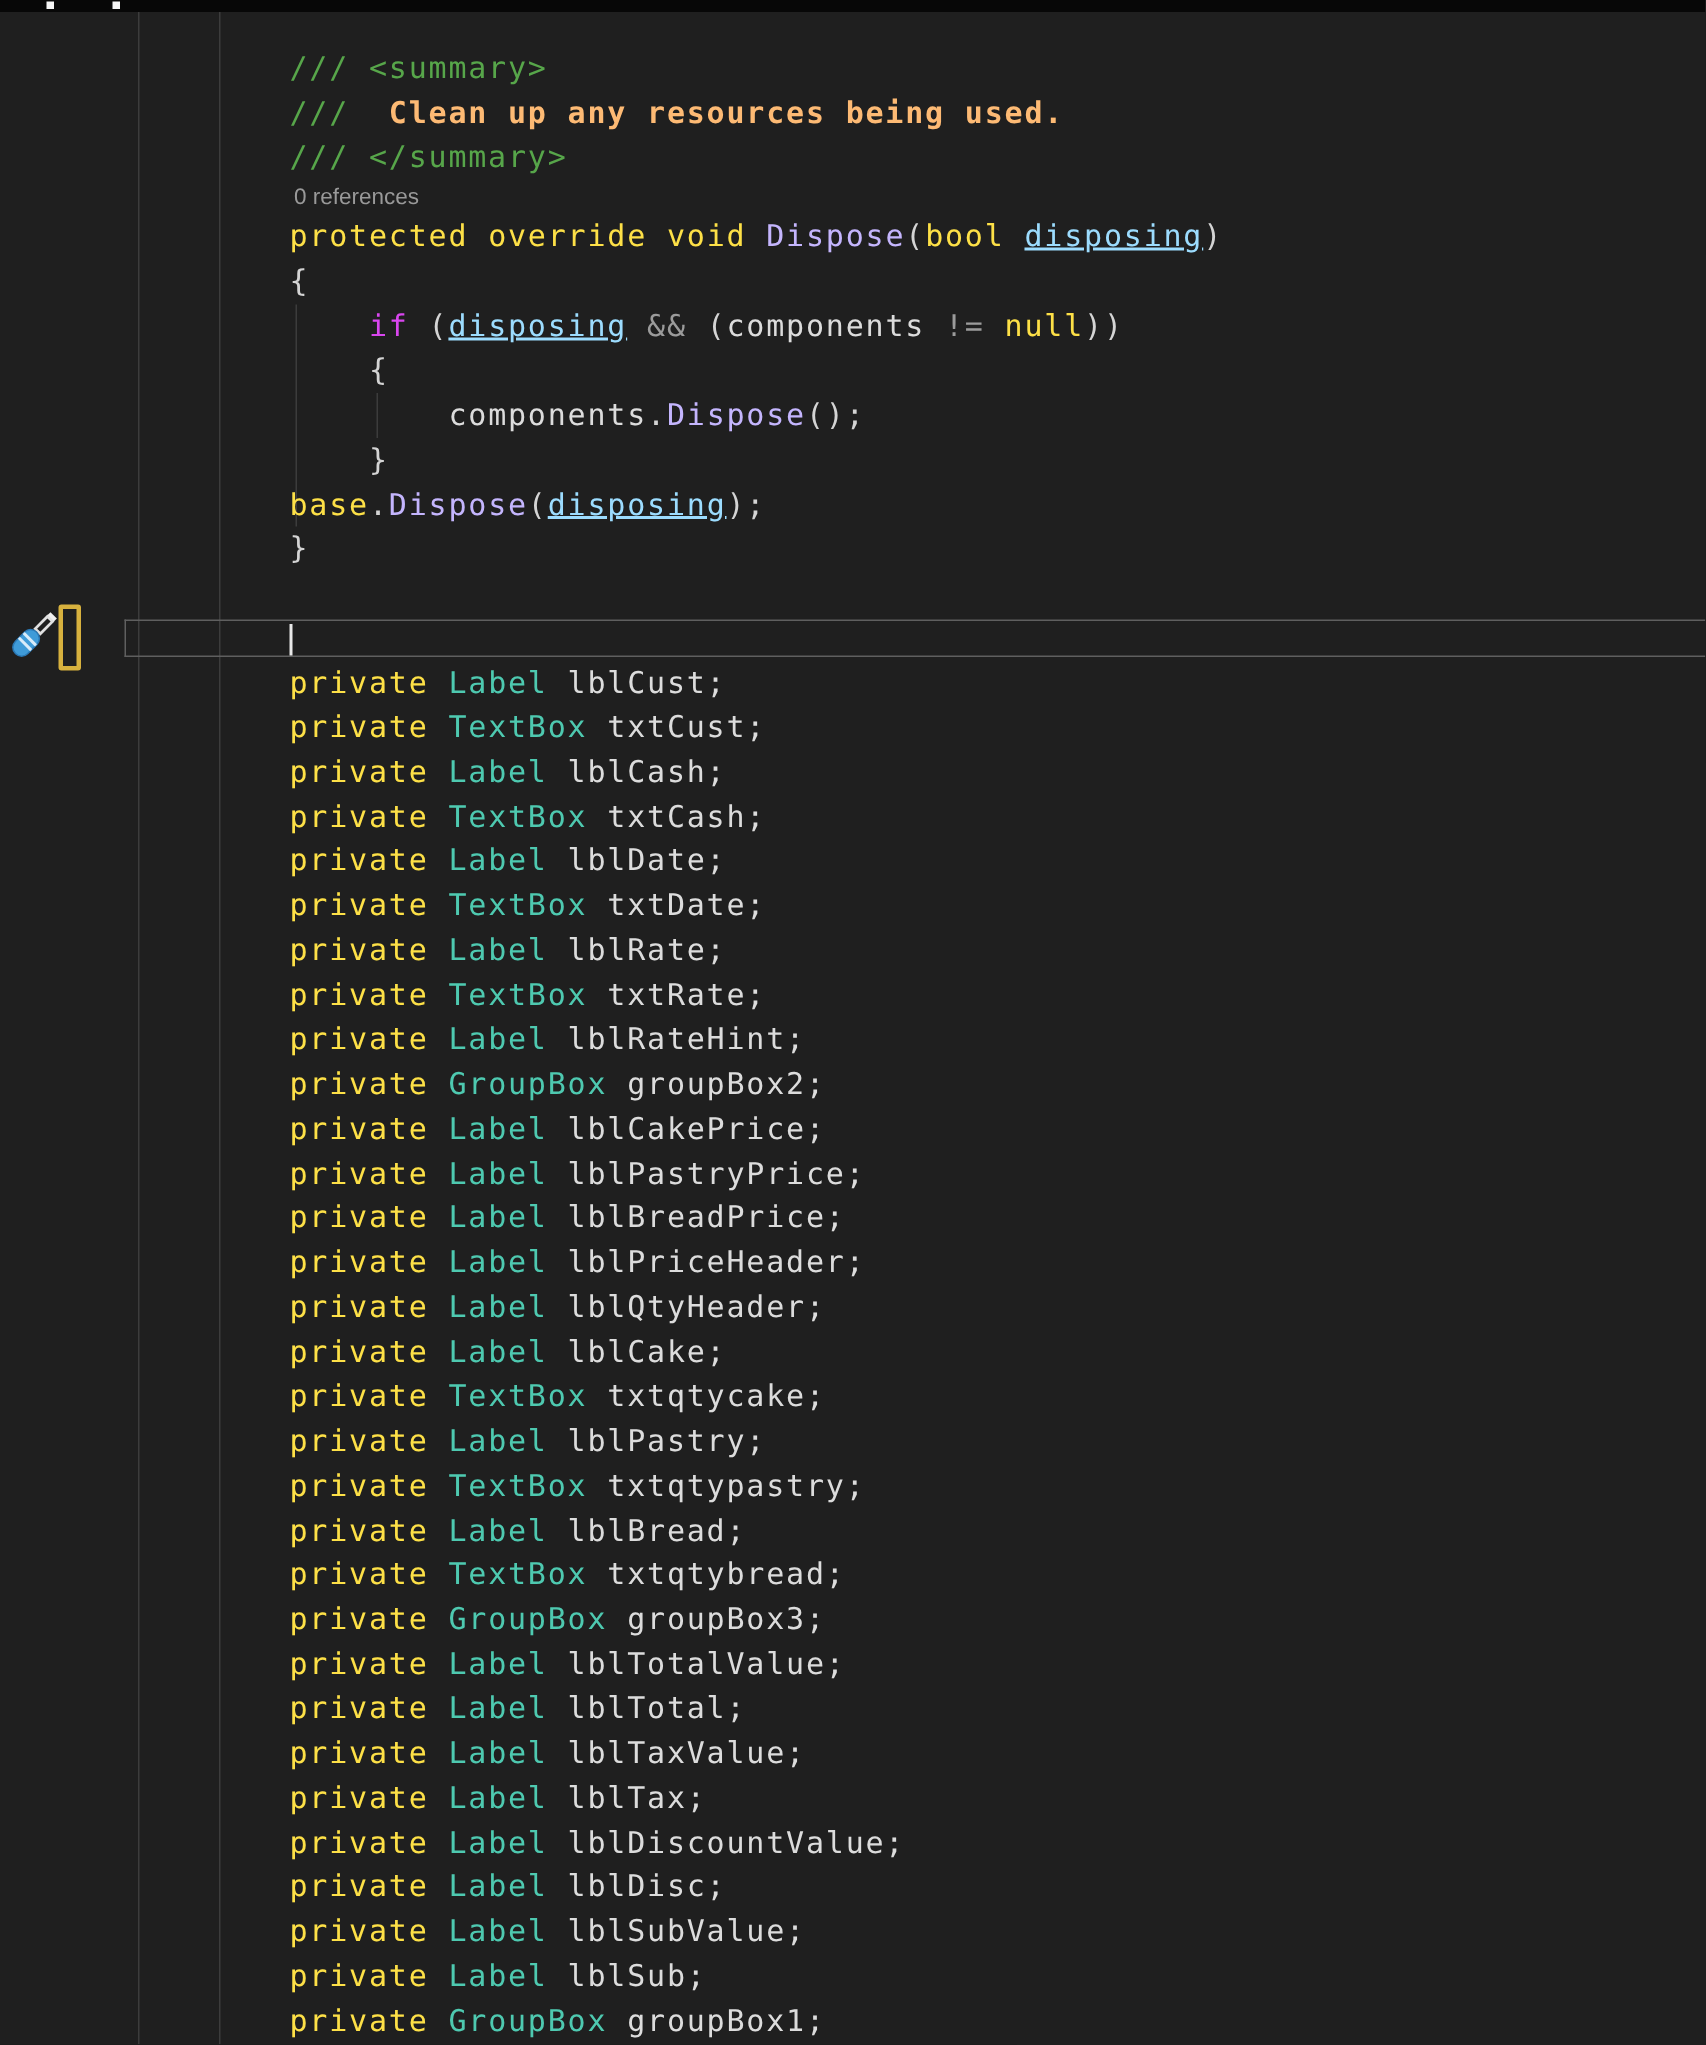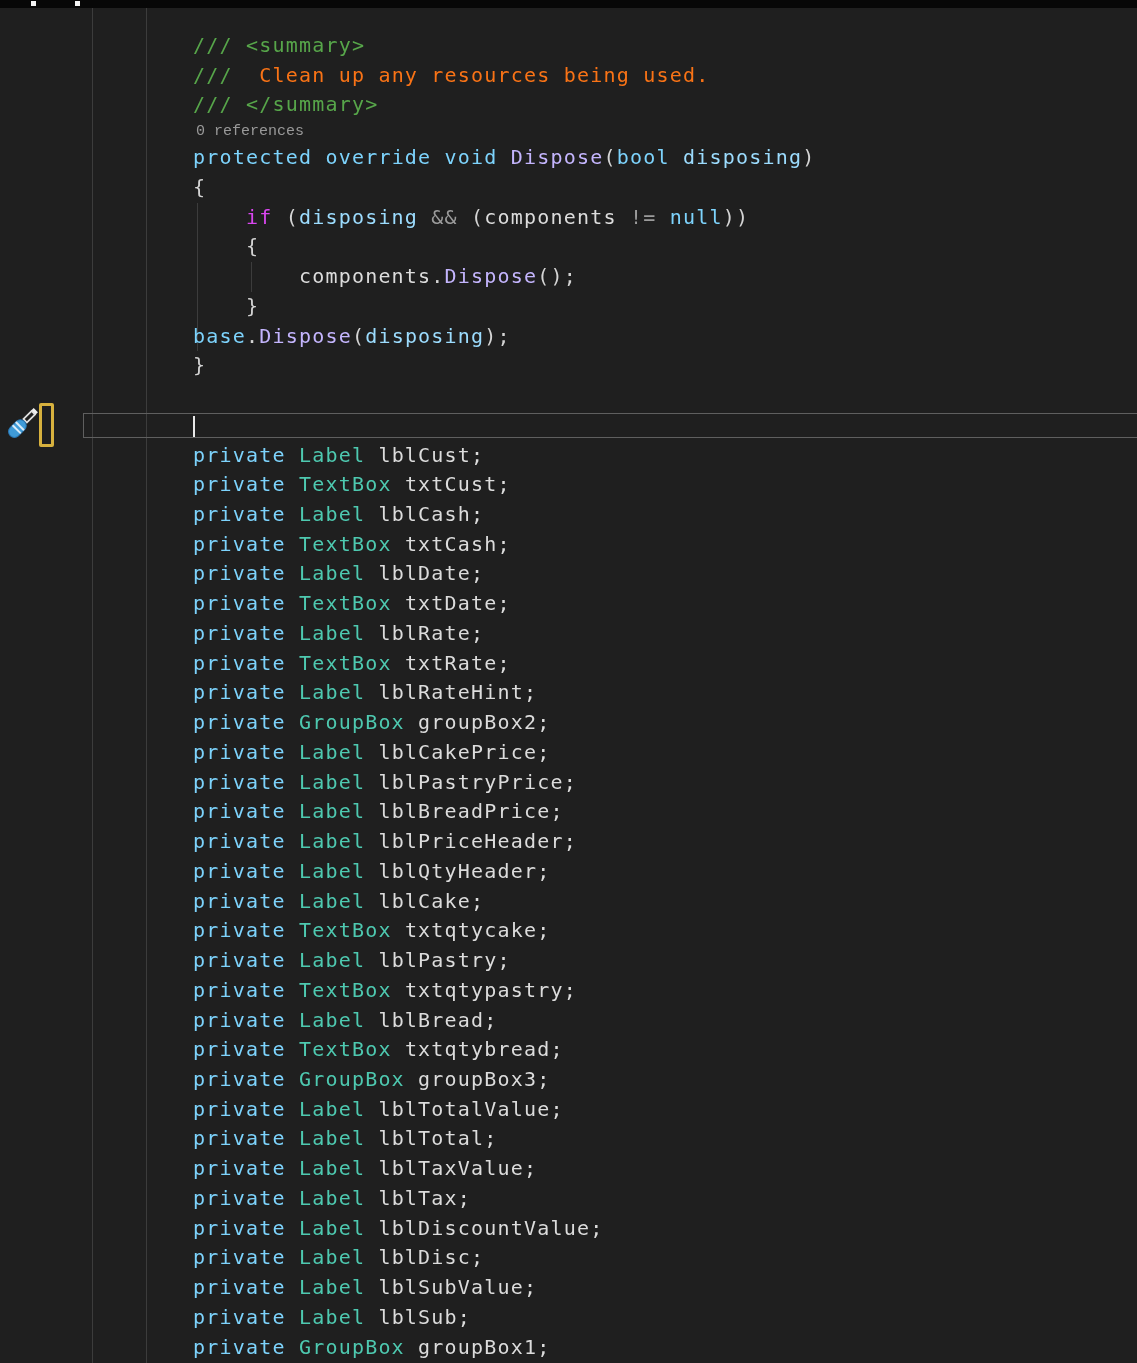--- a/index.html
+++ b/index.html
@@ -17,29 +17,29 @@
   .current-line{position:absolute;left:83px;top:413px;width:1054px;height:25px;
                 border:1px solid #5f5f5f;border-right:none;box-sizing:border-box;}
   .cursor{position:absolute;left:193px;top:416px;width:2px;height:21px;background:#e8e8e8;}
   .margin-icons{position:absolute;left:0;top:400px;width:83px;height:50px;}
   .screwdriver{position:absolute;left:4px;top:2px;overflow:visible;}
   .change-rect{position:absolute;left:39px;top:3px;width:9px;height:38px;
                border:3px solid #d7b13e;border-radius:2px;}
   #code{position:absolute;left:0;top:31px;width:1137px;padding-left:193px;box-sizing:border-box;
         white-space:pre;font-size:20px;letter-spacing:1.2px;color:#dcdcdc;}
   .line{height:29.74px;line-height:29.74px;}
-  .line.codelens{height:23px;line-height:23px;font-family:Liberation Mono, monospace;
+  .line.codelens{height:23px;line-height:23px;font-family:Liberation Sans, sans-serif;
                  font-size:15px;letter-spacing:0;color:#999999;padding-left:3px;}
   .t-doc{color:#57a64a;}
-  .t-doctext{color:#f97316;}
-  .t-kw{color:#7dd3fc;}
+  .t-doctext{color:#fdba74;font-weight:bold;}
+  .t-kw{color:#fde047;}
   .t-ctrl{color:#d946ef;}
   .t-type{color:#4ec9b0;}
   .t-fn{color:#c4b5fd;}
-  .t-param{color:#9cdcfe;}
+  .t-param{color:#9cdcfe;text-decoration:underline;}
   .t-op{color:#9b9b9b;}
   .t-pl{color:#d4d4d4;}
   .t-id{color:#dcdcdc;}
 </style>
 </head>
 <body>
 
 <div class="screen">
 
   <div class="top-strip">

